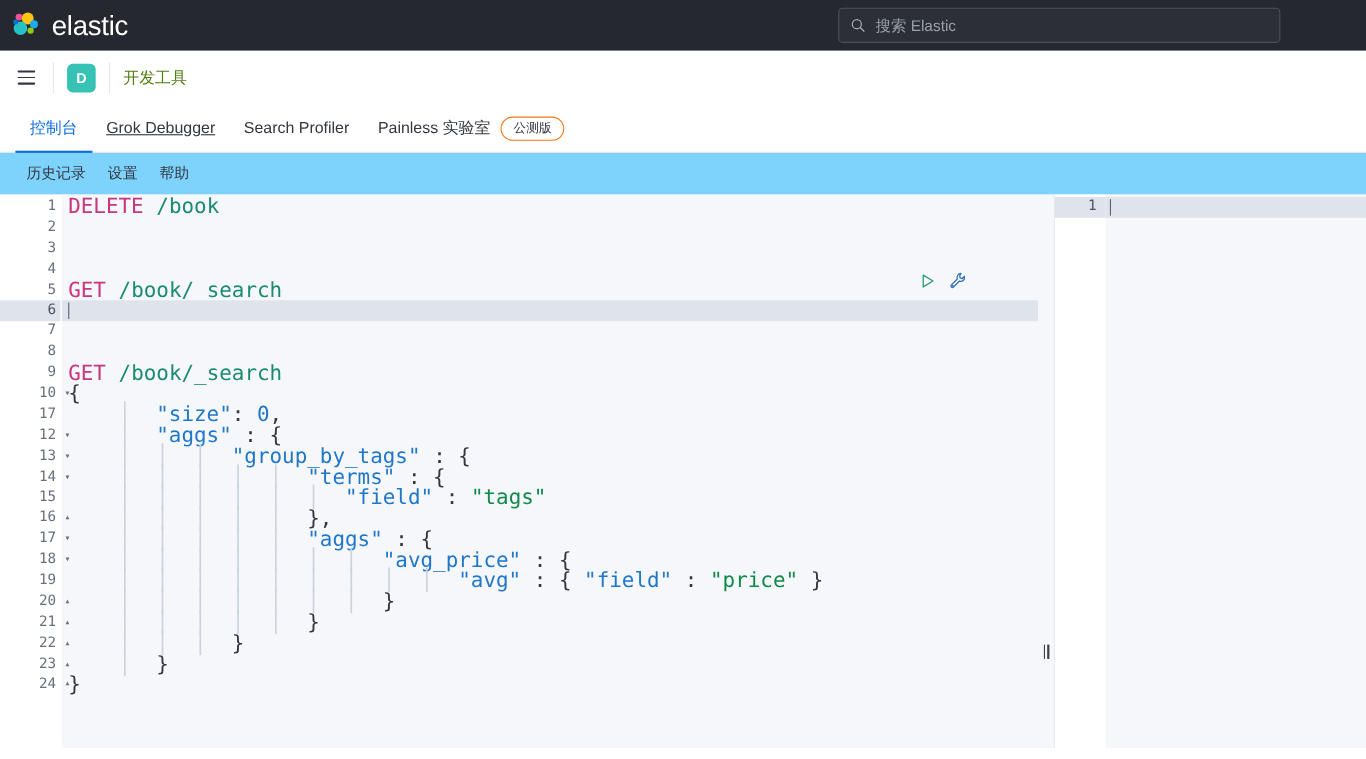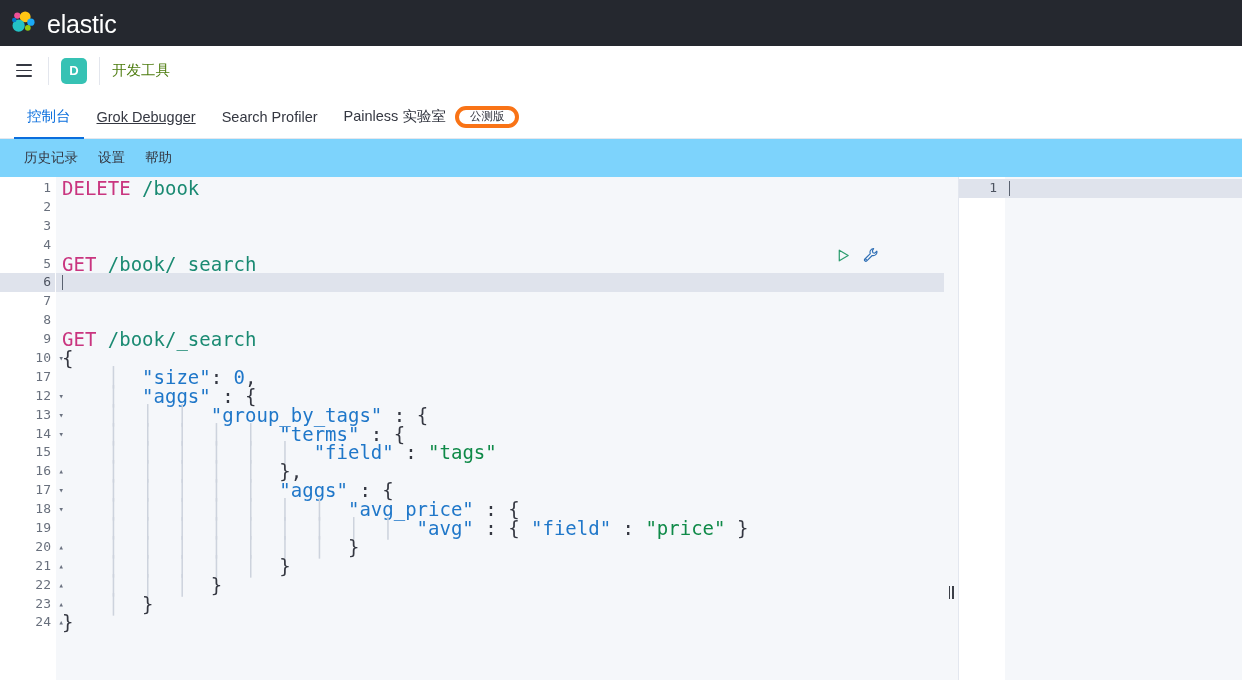--- a/index.html
+++ b/index.html
@@ -126,21 +126,21 @@
     background: #0a6edd;
   }
   .tab.hovered .tab-label { text-decoration: underline; }
   .beta-pill {
     display: inline-flex;
     align-items: center;
     justify-content: center;
     margin-left: 9px;
     height: 22px;
     padding: 0 11px;
-    border: 4px solid #f97316;
+    border: 1px solid #f97316;
     border-radius: 11px;
     font-size: 11.5px;
     color: #343741;
     background: #ffffff;
   }
 
   
   .submenu {
     height: 38px;
     background: #7dd3fc;
@@ -311,20 +311,27 @@
       <circle cx="9.5" cy="7.5" r="3.6" fill="#ee5097"></circle>
       <circle cx="18.5" cy="9.0" r="6.2" fill="#fec514"></circle>
       <circle cx="25.0" cy="15.0" r="4.2" fill="#1ba9f5"></circle>
       <circle cx="11.0" cy="19.0" r="7.0" fill="#24c2c5"></circle>
       <circle cx="21.5" cy="21.5" r="3.3" fill="#93c90e"></circle>
       <circle cx="6.0" cy="12.5" r="2.6" fill="#0077cc"></circle>
     </svg>
     <span class="brand-name">elastic</span>
   </div>
 
+  <div class="global-search">
+    <svg class="search-ico" width="14" height="14" viewBox="0 0 16 16">
+      <circle cx="6.8" cy="6.8" r="4.7" fill="none" stroke="#a5abb4" stroke-width="1.3"></circle>
+      <line x1="10.3" y1="10.3" x2="14.2" y2="14.2" stroke="#a5abb4" stroke-width="1.3" stroke-linecap="round"></line>
+    </svg>
+    <input type="text" placeholder="搜索 Elastic" style="">
+  </div>
 </div>
 
 <div class="nav-bar">
   <div class="hamburger">
     <span></span>
       <span></span>
       <span></span>
   </div>
   <div class="v-divider"></div>
   <div class="space-badge">D</div>

